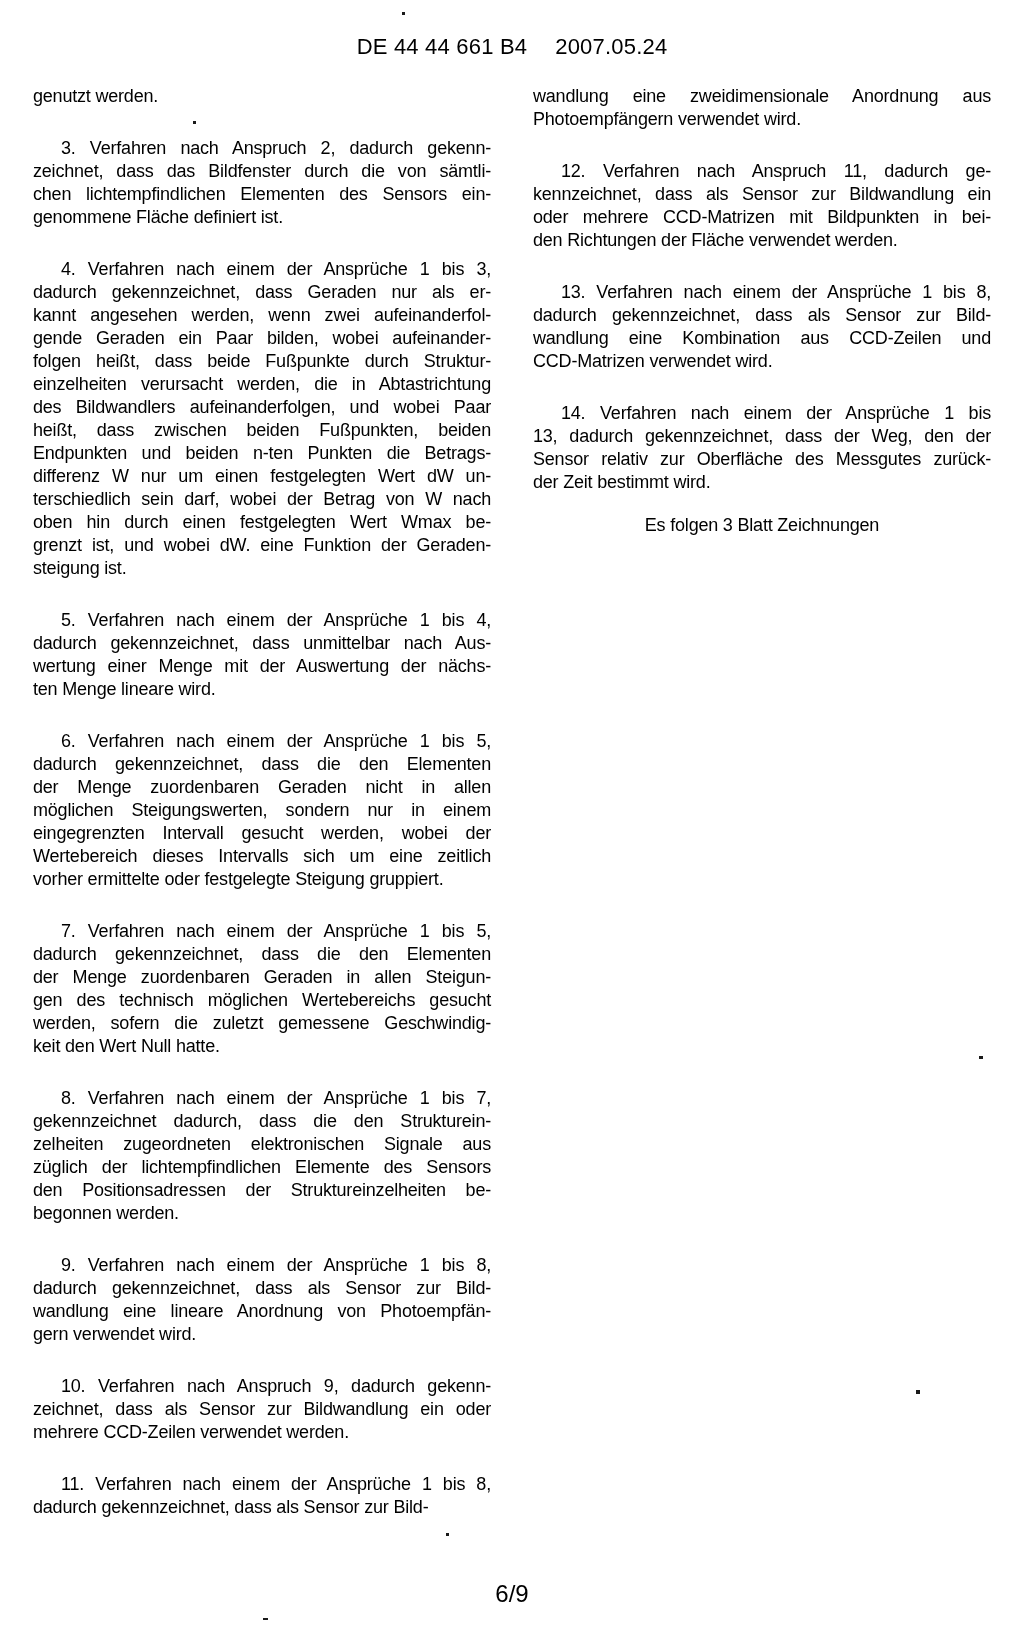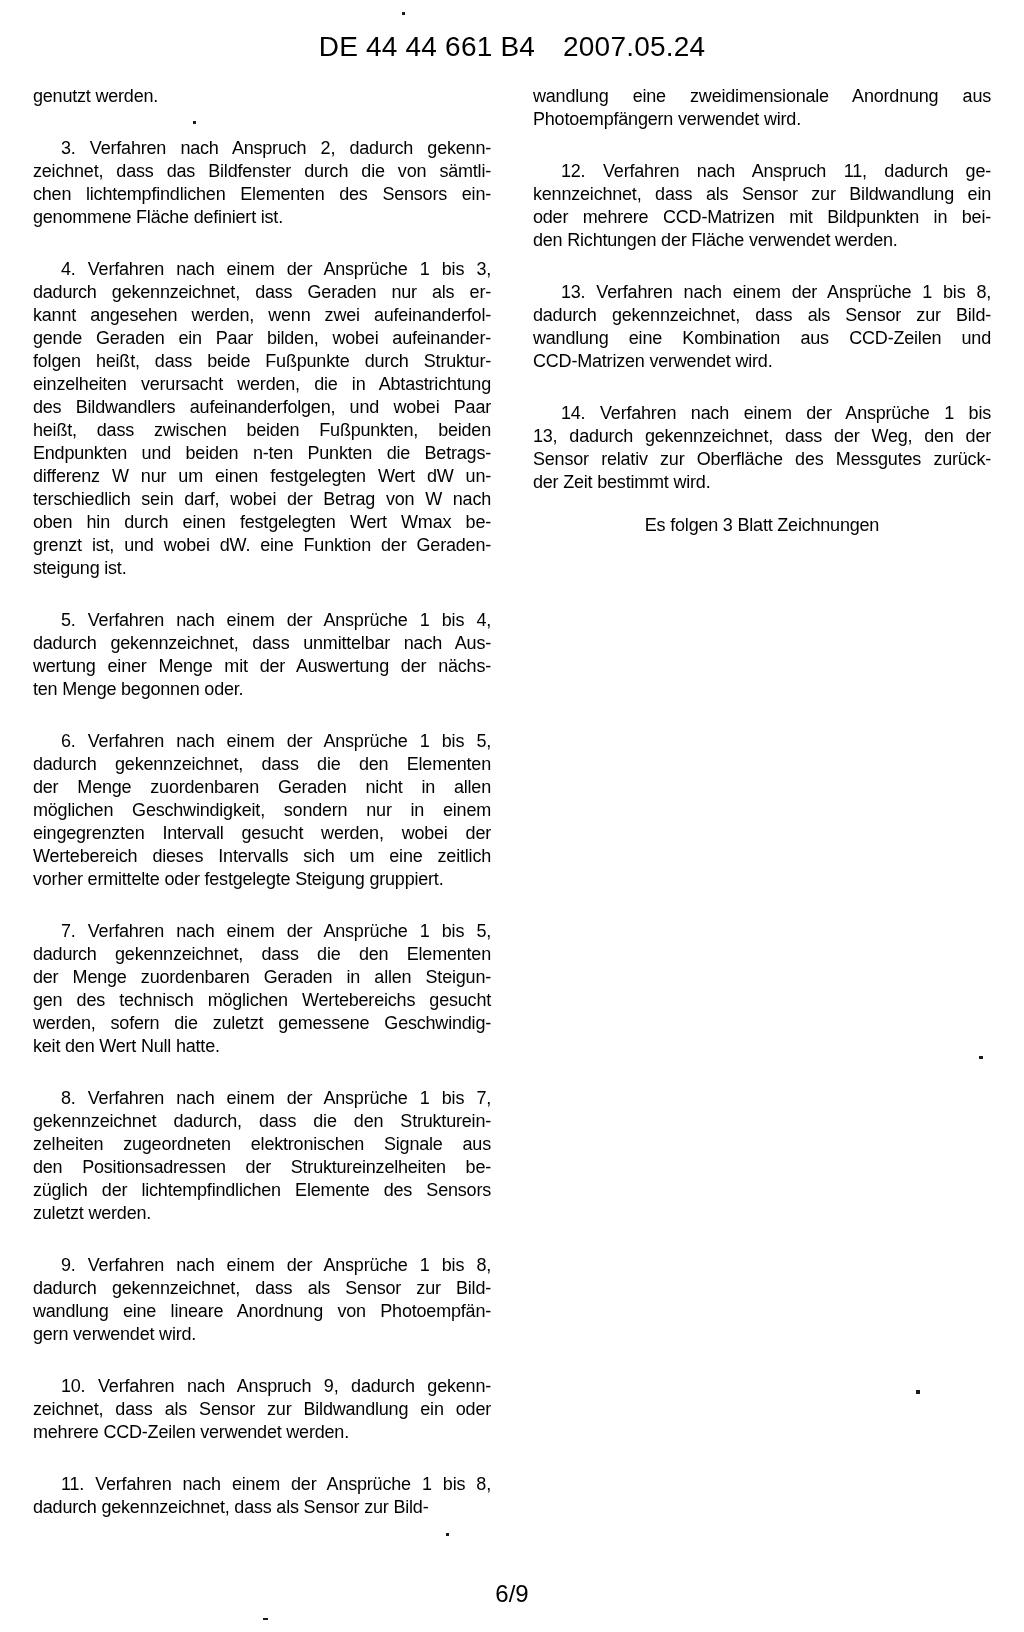--- a/index.html
+++ b/index.html
@@ -16,21 +16,21 @@
 
   .header {
     position: absolute;
     top: 32px;
     left: 0;
     width: 100%;
     display: flex;
     justify-content: center;
     align-items: baseline;
     gap: 28px;
-    font-size: 28px;
+    font-size: 22px;
     line-height: 30px;
     letter-spacing: 0.2px;
     white-space: nowrap;
   }
 
   .columns {
     position: absolute;
     top: 85px;
     left: 33px;
     display: flex;
@@ -103,46 +103,46 @@
           <div class="line">differenz W nur um einen festgelegten Wert dW un-</div>
           <div class="line">terschiedlich sein darf, wobei der Betrag von W nach</div>
           <div class="line">oben hin durch einen festgelegten Wert Wmax be-</div>
           <div class="line">grenzt ist, und wobei dW. eine Funktion der Geraden-</div>
           <div class="line last">steigung ist.</div>
         </div>
         <div class="para">
           <div class="line indent">5. Verfahren nach einem der Ansprüche 1 bis 4,</div>
           <div class="line">dadurch gekennzeichnet, dass unmittelbar nach Aus-</div>
           <div class="line">wertung einer Menge mit der Auswertung der nächs-</div>
-          <div class="line last">ten Menge begonnen oder.</div>
+          <div class="line last">ten Menge lineare wird.</div>
         </div>
         <div class="para">
           <div class="line indent">6. Verfahren nach einem der Ansprüche 1 bis 5,</div>
           <div class="line">dadurch gekennzeichnet, dass die den Elementen</div>
           <div class="line">der Menge zuordenbaren Geraden nicht in allen</div>
-          <div class="line">möglichen Geschwindigkeit, sondern nur in einem</div>
+          <div class="line">möglichen Steigungswerten, sondern nur in einem</div>
           <div class="line">eingegrenzten Intervall gesucht werden, wobei der</div>
           <div class="line">Wertebereich dieses Intervalls sich um eine zeitlich</div>
           <div class="line last">vorher ermittelte oder festgelegte Steigung gruppiert.</div>
         </div>
         <div class="para">
           <div class="line indent">7. Verfahren nach einem der Ansprüche 1 bis 5,</div>
           <div class="line">dadurch gekennzeichnet, dass die den Elementen</div>
           <div class="line">der Menge zuordenbaren Geraden in allen Steigun-</div>
           <div class="line">gen des technisch möglichen Wertebereichs gesucht</div>
           <div class="line">werden, sofern die zuletzt gemessene Geschwindig-</div>
           <div class="line last">keit den Wert Null hatte.</div>
         </div>
         <div class="para">
           <div class="line indent">8. Verfahren nach einem der Ansprüche 1 bis 7,</div>
           <div class="line">gekennzeichnet dadurch, dass die den Strukturein-</div>
           <div class="line">zelheiten zugeordneten elektronischen Signale aus</div>
+          <div class="line">züglich der lichtempfindlichen Elemente des Sensors</div>
           <div class="line">den Positionsadressen der Struktureinzelheiten be-</div>
-          <div class="line">züglich der lichtempfindlichen Elemente des Sensors</div>
-          <div class="line last">zuletzt werden.</div>
+          <div class="line last">begonnen werden.</div>
         </div>
         <div class="para">
           <div class="line indent">9. Verfahren nach einem der Ansprüche 1 bis 8,</div>
           <div class="line">dadurch gekennzeichnet, dass als Sensor zur Bild-</div>
           <div class="line">wandlung eine lineare Anordnung von Photoempfän-</div>
           <div class="line last">gern verwendet wird.</div>
         </div>
         <div class="para">
           <div class="line indent">10. Verfahren nach Anspruch 9, dadurch gekenn-</div>
           <div class="line">zeichnet, dass als Sensor zur Bildwandlung ein oder</div>

